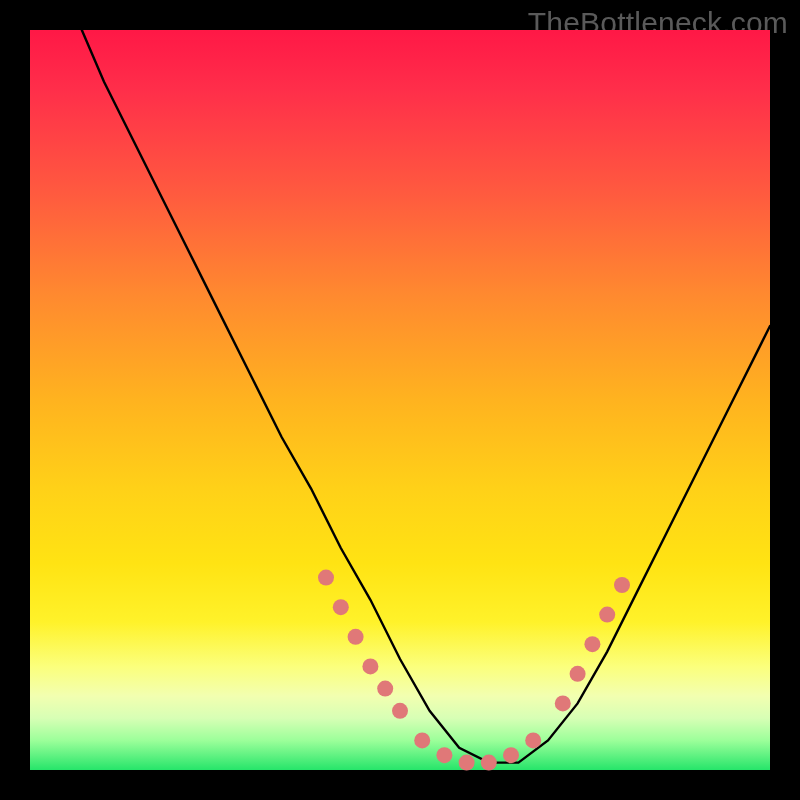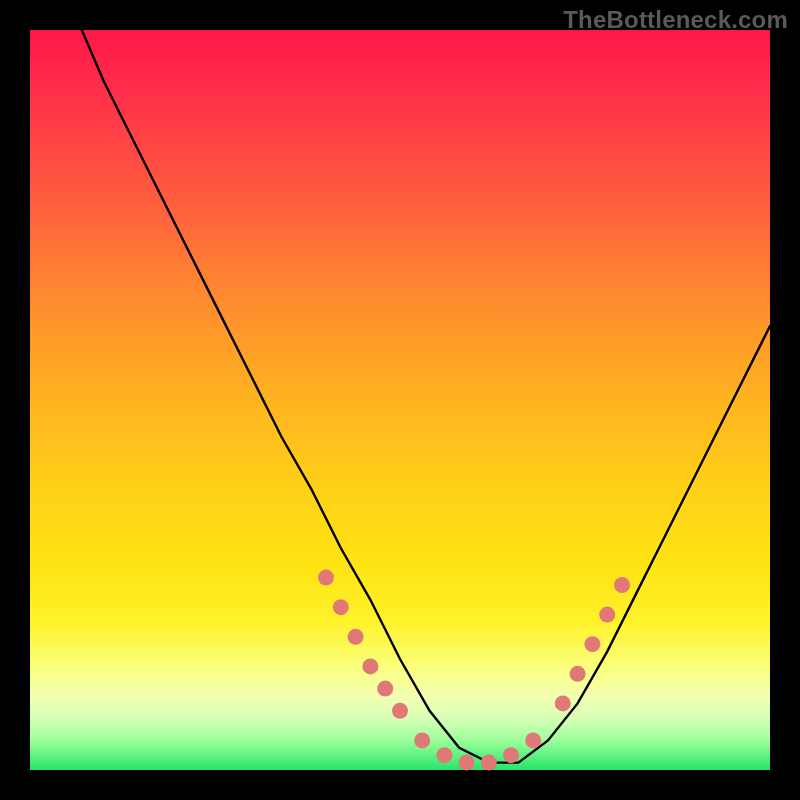--- a/index.html
+++ b/index.html
@@ -39,22 +39,22 @@
       #d7ffb5 93%,
       #9cff9a 96%,
       #26e56a 100%
     );
   }
   .attribution {
     position: absolute;
     top: 6px;
     right: 12px;
     color: #5a5a5a;
-    font-size: 24px;
-    font-weight: 700;
+    font-size: 30px;
+    font-weight: 400;
     letter-spacing: 0.2px;
     margin-left: 8px;
   }
   svg.curve {
     position: absolute;
     left: 0;
     top: 0;
     width: 740px;
     height: 740px;
     overflow: visible;

